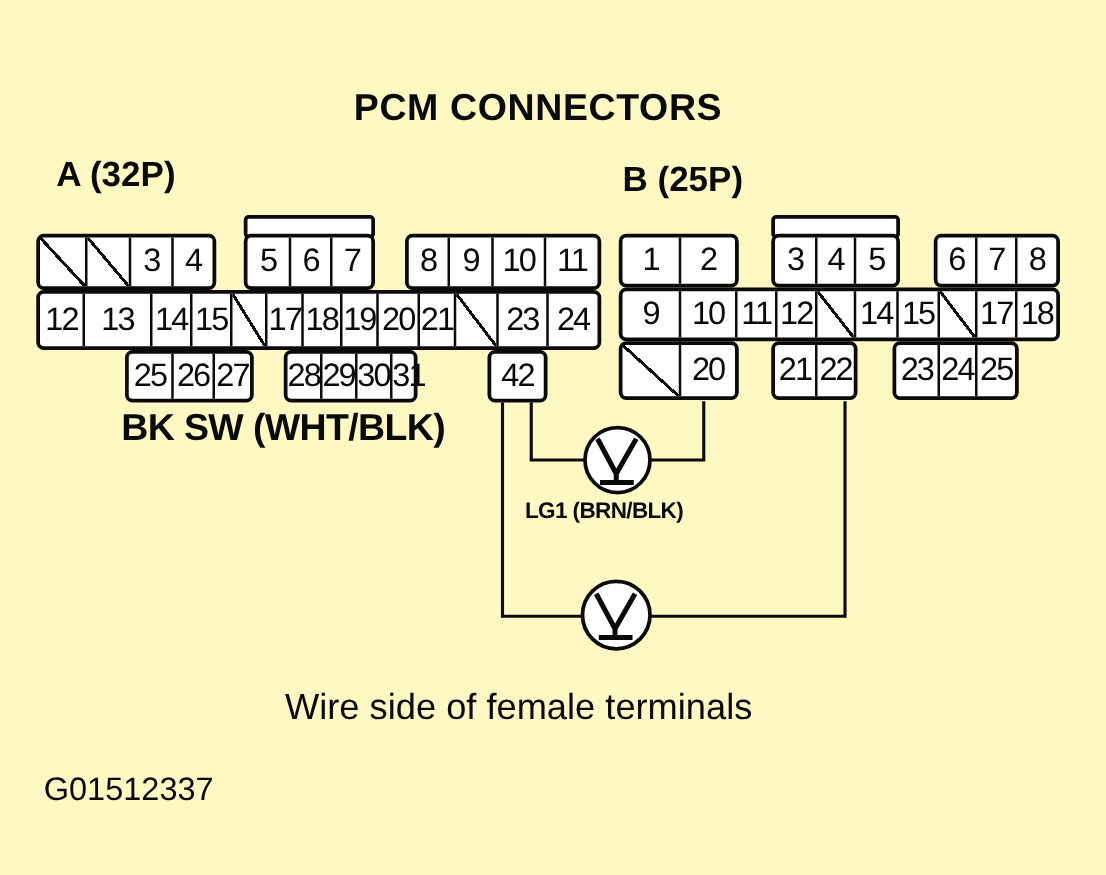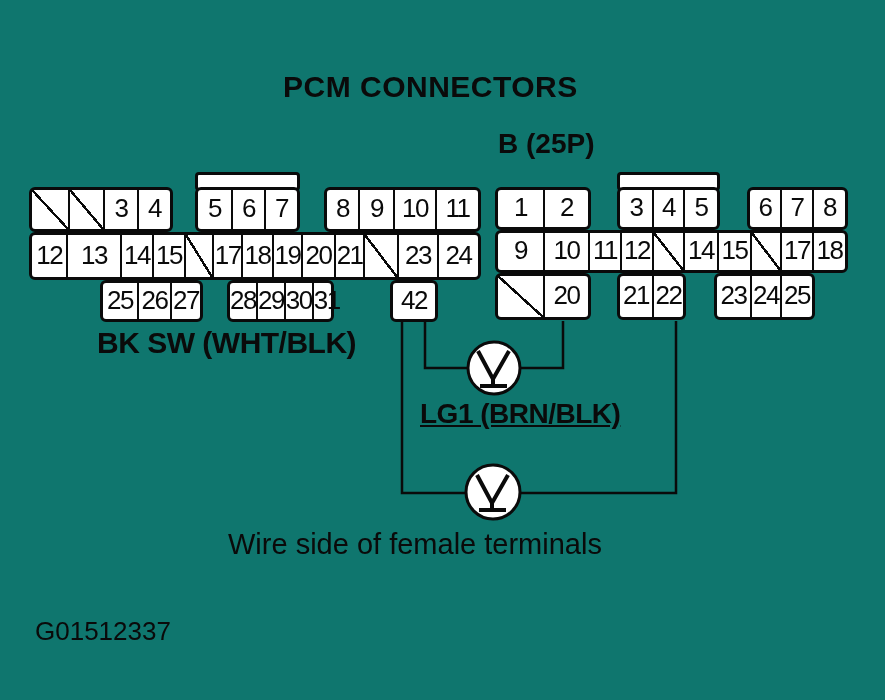--- a/index.html
+++ b/index.html
@@ -1,27 +1,27 @@
 <!DOCTYPE html>
 <html><head>
 <meta charset="utf-8">
 <style>
   html,body{margin:0;padding:0;background:#fff;}
   .page{
-    position:relative;width:885px;height:700px;background:#0f766e;
+    position:relative;width:885px;height:700px;background:#fef9c3;
     font-family:"Liberation Sans",sans-serif;color:#000;overflow:hidden;
   }
   .txt{position:absolute;white-space:nowrap;color:#0a0a0a;}
   .title{left:283px;top:70px;font-size:30px;font-weight:700;letter-spacing:0.5px;}
   .label-a{left:45px;top:124px;font-size:28px;font-weight:700;}
   .label-b{left:498px;top:128px;font-size:28px;font-weight:700;}
   .bk-sw{left:97px;top:326px;font-size:30px;font-weight:700;letter-spacing:-0.5px;}
-  .lg1-label{left:420px;top:398px;font-size:28px;font-weight:700;letter-spacing:-0.5px;text-decoration:underline;}
+  .lg1-label{left:420px;top:398px;font-size:18px;font-weight:700;letter-spacing:-0.5px;}
   .lg2-label{left:531px;top:500px;font-size:27px;font-weight:700;letter-spacing:-0.5px;}
-  .caption{left:228px;top:528px;font-size:29px;font-weight:400;}
+  .caption{left:228px;top:550px;font-size:29px;font-weight:400;}
   .figure-id{left:35px;top:598px;font-size:26px;font-weight:400;margin-top:18px;}
 
   .connector{position:absolute;left:0;top:0;}
   .conn-tab{
     position:absolute;border:3px solid #0a0a0a;border-radius:4px;
     background:#fff;box-sizing:border-box;
   }
   .pin-group{
     position:absolute;display:flex;border:3px solid #0a0a0a;border-radius:6px;
     background:#fff;box-sizing:border-box;align-items:stretch;
@@ -42,20 +42,21 @@
   .wire{fill:none;stroke:#0a0a0a;stroke-width:2.5px;}
   .ground-circle{fill:#ffffff;stroke:#0a0a0a;stroke-width:3px;}
   .ground-symbol{fill:none;stroke:#0a0a0a;stroke-width:4px;stroke-linecap:butt;}
 </style>
 </head>
 <body>
 
 <div class="page">
 
   <div class="txt title">PCM CONNECTORS</div>
+  <div class="txt label-a">A (32P)</div>
   <div class="txt label-b">B (25P)</div>
 
   <div id="connector-a" class="connector">
       <div class="conn-tab" style="left: 195px; top: 172px; width: 105px; height: 19px;"></div>
       <div class="pin-group" style="left: 29px; top: 187px; width: 144px; height: 45px;">
         <div class="pin-cell slash" style="width: 36px;"></div>
         <div class="pin-cell slash" style="width: 35px;"></div>
         <div class="pin-cell" style="width: 34px;">3</div>
         <div class="pin-cell" style="width: 33px;">4</div>
       </div>

